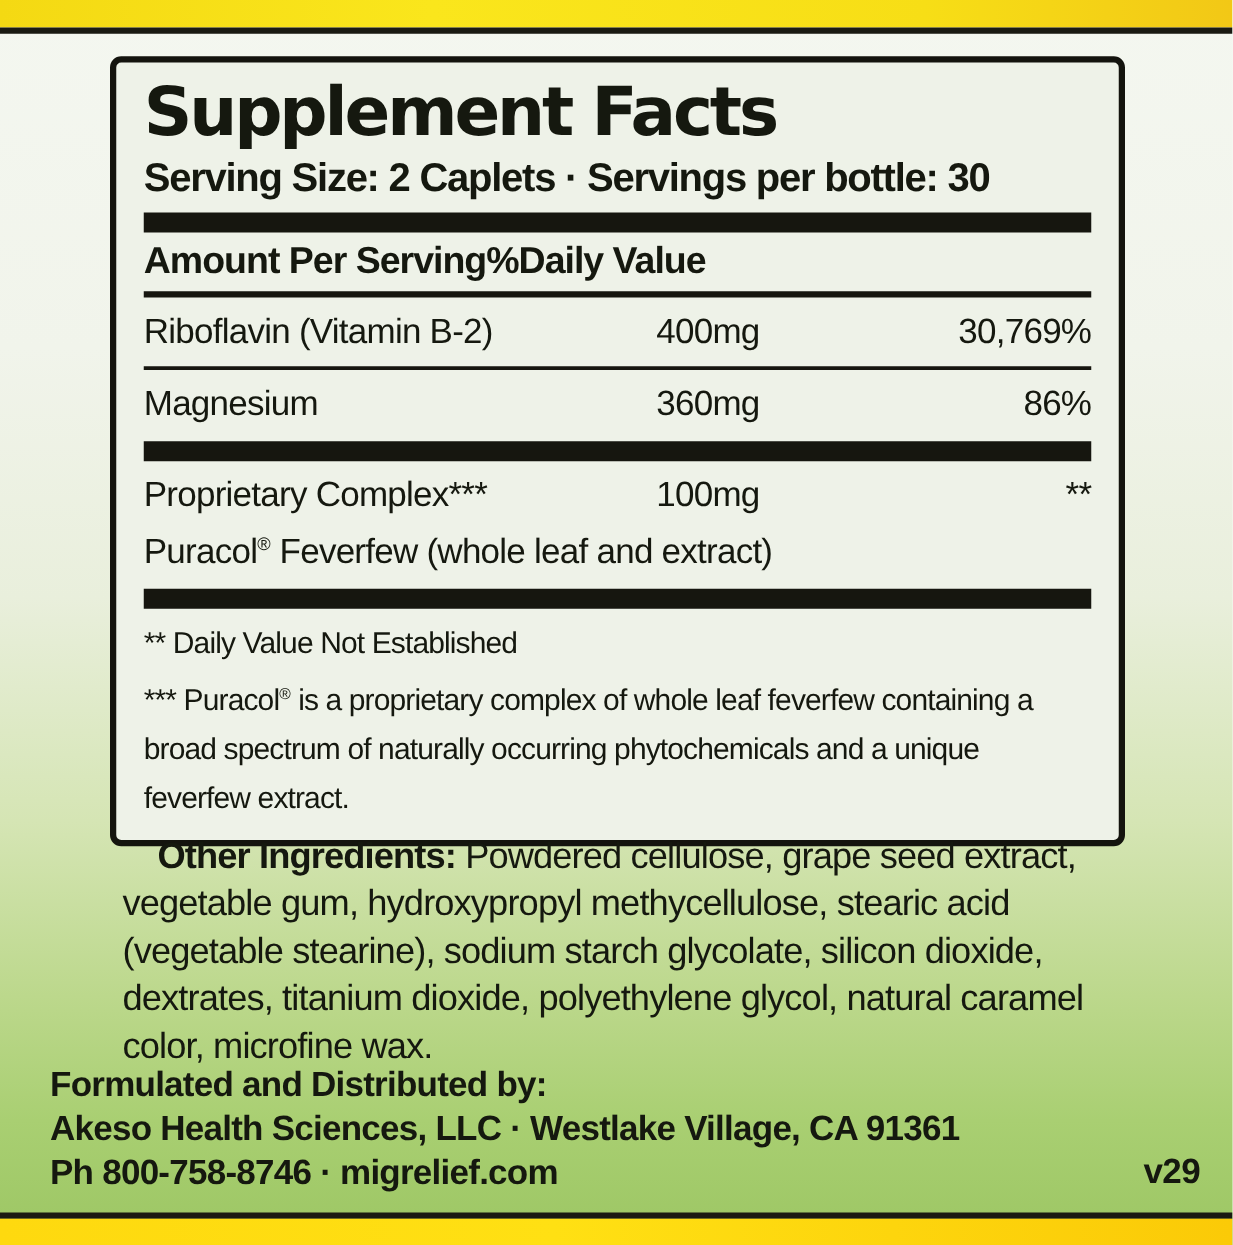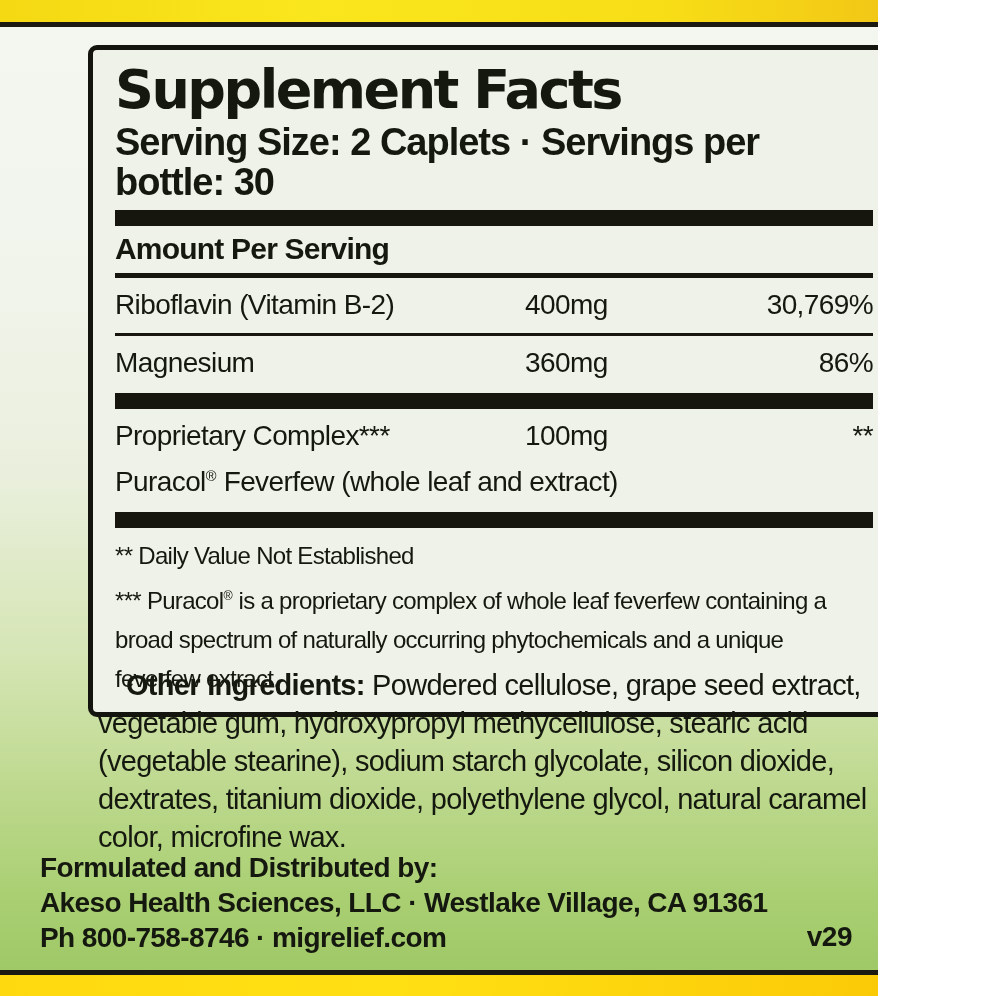--- a/index.html
+++ b/index.html
@@ -1,18 +1,18 @@
 <!DOCTYPE html>
 <html><head>
 <meta charset="utf-8">
 <style>
   html,body{margin:0;padding:0;}
   .page{
     position:relative;
-    width:878px;height:996px;
+    width:986px;height:996px;
     overflow:hidden;
     background:linear-gradient(180deg,
       #f4f7f0 0%, #f1f4eb 28%, #e9efdc 48%,
       #d5e5b4 66%, #bcd88c 80%, #a9cf72 90%, #9cc663 100%);
     font-family:"Liberation Sans", sans-serif;
     color:#15180f;
   }
   
   .band{position:absolute;left:0;right:0;}
   .band-top-yellow{top:0;height:22px;background:linear-gradient(90deg,#f4d913,#fae61c 35%,#f7de16 75%,#f2c816);}
@@ -26,21 +26,21 @@
     background:#eef2e8;
     border:5px solid #14140e;border-radius:9px;
     padding:10px 22px 14px 22px;
   }
   .facts-title{
     font-family:"DejaVu Sans", sans-serif;
     font-weight:bold;font-size:54px;line-height:60px;
     letter-spacing:-2.5px;color:#15180f;
   }
   .serving-line{
-    font-weight:bold;font-size:38px;line-height:40px;letter-spacing:-1px;
+    font-weight:bold;font-size:32px;line-height:40px;letter-spacing:-1px;
     margin-top:2px;
   }
   .bar-thick{height:16px;background:#16160f;margin-top:8px;}
   .rule-med{height:5px;background:#16160f;}
   .rule-thin{height:3px;background:#16160f;}
 
   .hdr-row{
     display:flex;align-items:baseline;
     font-weight:bold;font-size:30px;letter-spacing:-0.8px;
     padding:6px 0 7px 0;
@@ -85,20 +85,21 @@
   <div class="band band-top-black"></div>
 
   <div class="facts-box">
     <div class="facts-title">Supplement Facts</div>
     <div class="serving-line">Serving Size: 2 Caplets · Servings per bottle: 30</div>
 
     <div class="bar-thick"></div>
 
     <div class="hdr-row">
       <span>Amount Per Serving</span>
+      <span>%Daily Value</span>
     </div>
     <div class="rule-med"></div>
 
     <div class="nut-row">
       <span class="nut-name">Riboflavin (Vitamin B-2)</span>
       <span class="nut-amt">400mg</span>
       <span class="nut-dv">30,769%</span>
     </div>
     <div class="rule-thin"></div>
 

